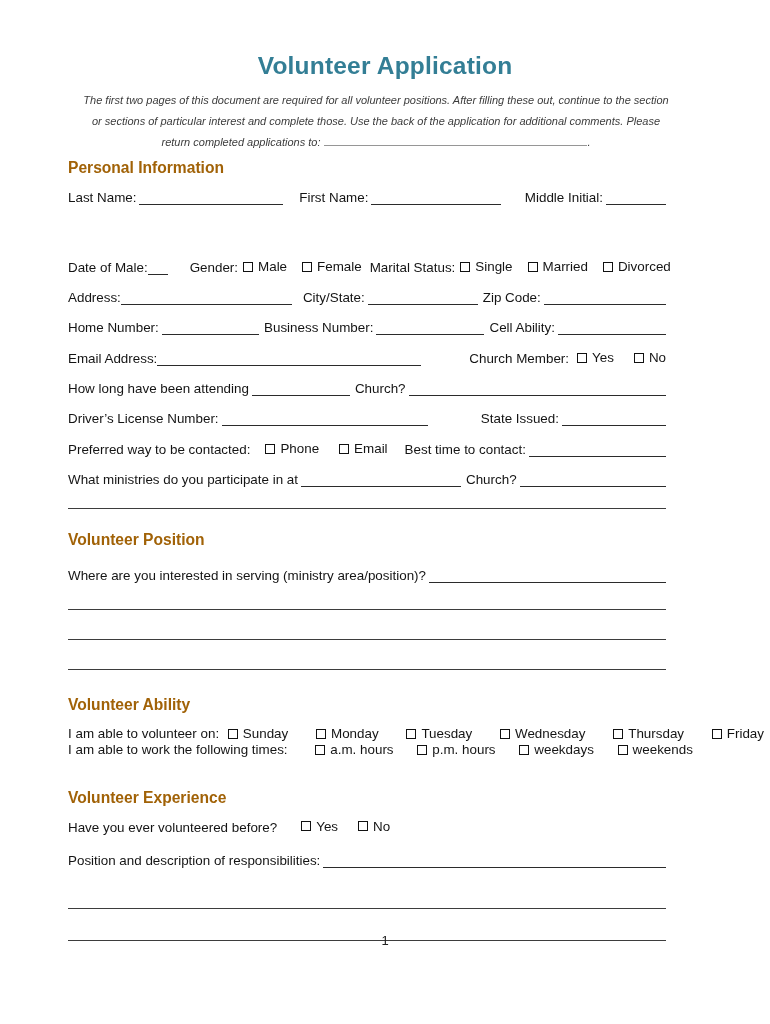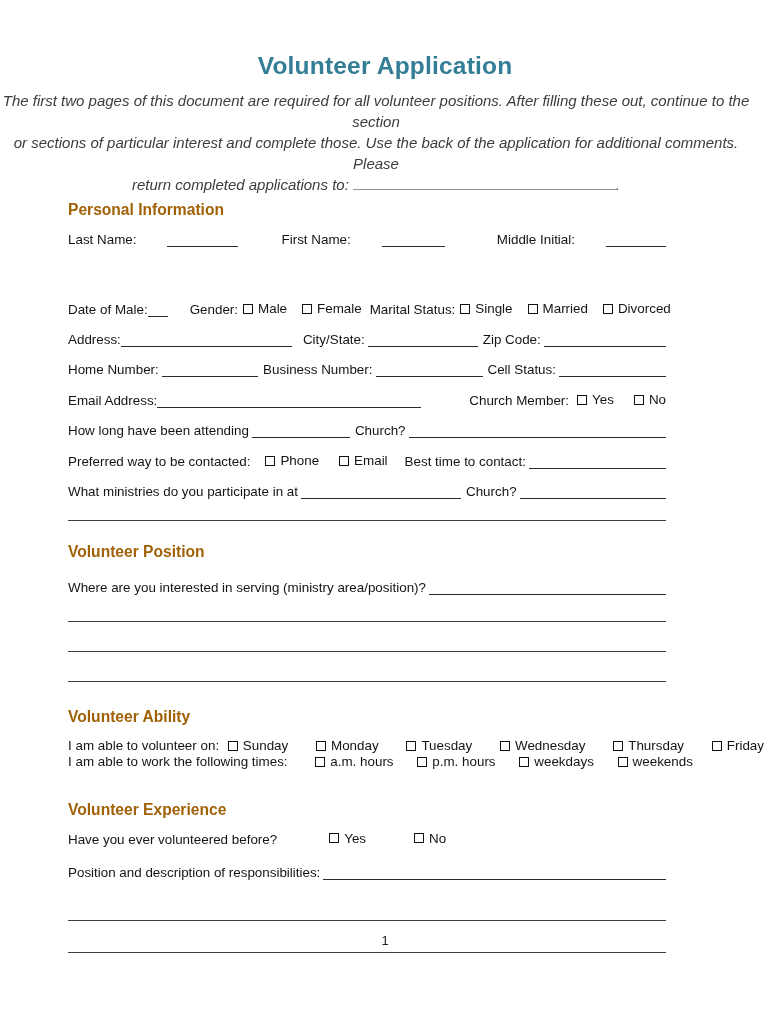--- a/index.html
+++ b/index.html
@@ -14,42 +14,42 @@
   
   .doc-title{
     margin:0 0 0 -68px;width:770px;text-align:center;
     font-size:24.5px;font-weight:bold;line-height:24px;color:#337e95;
     letter-spacing:.2px;
   }
 
   
   .intro{
     margin:12px 0 0 -68px;width:752px;text-align:center;
-    font-style:italic;font-size:15px;line-height:21px;color:#3c3c3c;
+    font-style:italic;font-size:11px;line-height:21px;color:#3c3c3c;
   }
   .intro .wline{
     display:inline-block;width:263px;height:10px;
     border-bottom:1px solid #969696;margin-left:4px;
   }
 
   
   h2{
     margin:0;font-size:15.6px;font-weight:bold;line-height:19px;color:#a16207;
   }
   .h-personal{margin-top:5px;}
   .h-position{margin-top:21px;}
   .h-ability{margin-top:25px;}
   .h-experience{margin-top:30px;}
 
   
   .frow{
     display:flex;align-items:flex-end;white-space:nowrap;
     font-size:13.4px;line-height:15px;margin-top:15px;
   }
-  .frow.first{margin-top:13px;gap:28px;}
+  .frow.first{margin-top:13px;}
   .frow.where{margin-top:19px;}
   .frow.tight{margin-top:18px;}
   .lbl{flex:0 0 auto;}
   .line{
     display:inline-block;height:13px;margin-left:3px;
     border-bottom:1.35px solid #2b2b2b;min-width:20px;
   }
   .sp{flex:1 1 auto;}
   .g5{margin-left:5px;} .g8{margin-left:8px;} .g11{margin-left:11px;}
   .g12{margin-left:24px;} .g15{margin-left:15px;} .g16{margin-left:16px;}
@@ -138,21 +138,21 @@
     <span class="line" style="flex:0.9"></span>
     <span class="lbl g5">Zip Code:</span>
     <span class="line" style="flex:1.0"></span>
   </div>
 
   <div class="frow">
     <span class="lbl">Home Number:</span>
     <span class="line" style="flex:0.9"></span>
     <span class="lbl g5">Business Number:</span>
     <span class="line" style="flex:1"></span>
-    <span class="lbl g5">Cell Status:</span>
+    <span class="lbl g5">Cell Ability:</span>
     <span class="line" style="flex:1"></span>
   </div>
 
   <div class="frow">
     <span class="lbl">Email Address:</span>
     <span class="line" style="flex:1;margin-left:0"></span>
     <span class="lbl g48">Church Member:</span>
     <span class="cbg g8">
       <span class="cb"></span>
       <span>Yes</span>
@@ -163,20 +163,27 @@
     </span>
   </div>
 
   <div class="frow">
     <span class="lbl">How long have been attending</span>
     <span class="line" style="width:98px"></span>
     <span class="lbl g5">Church?</span>
     <span class="line" style="flex:1"></span>
   </div>
 
+  <div class="frow">
+    <span class="lbl">Driver’s License Number:</span>
+    <span class="line" style="width:206px"></span>
+    <span class="sp"></span>
+    <span class="lbl">State Issued:</span>
+    <span class="line" style="width:104px"></span>
+  </div>
 
   <div class="frow">
     <span class="lbl">Preferred way to be contacted:</span>
     <span class="cbg g15">
       <span class="cb"></span>
       <span>Phone</span>
     </span>
     <span class="cbg g20">
       <span class="cb"></span>
       <span>Email</span>

